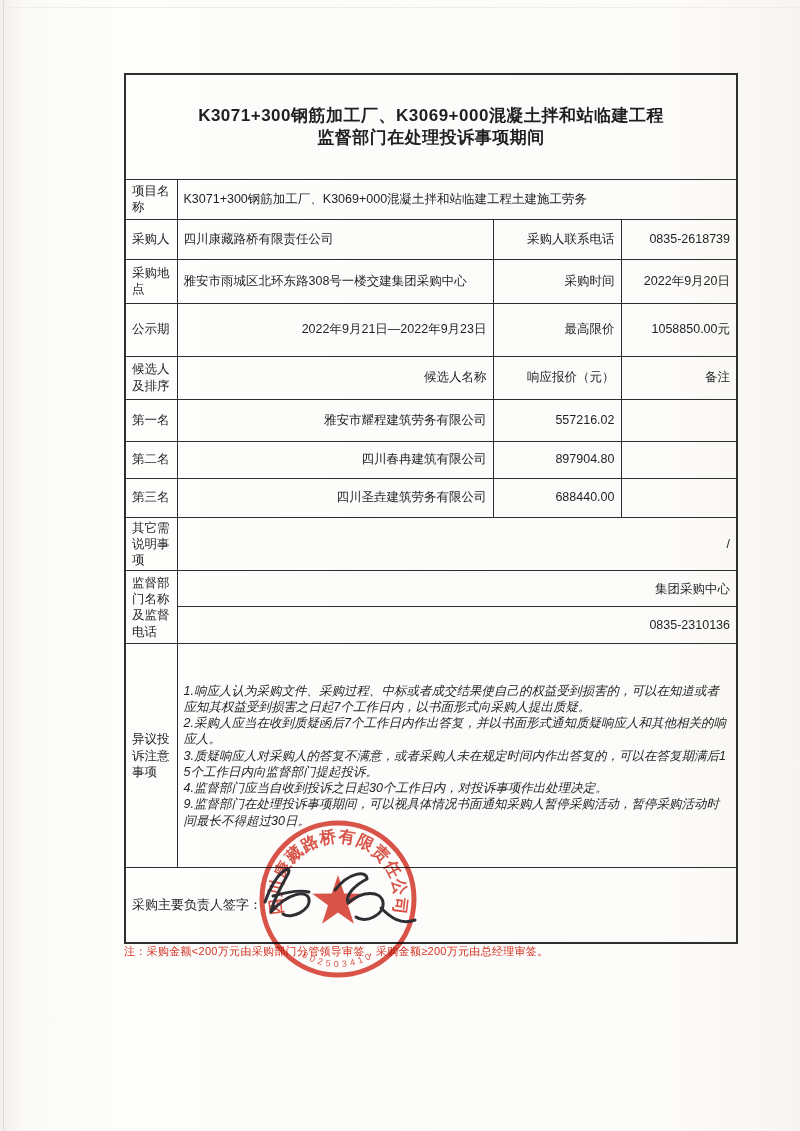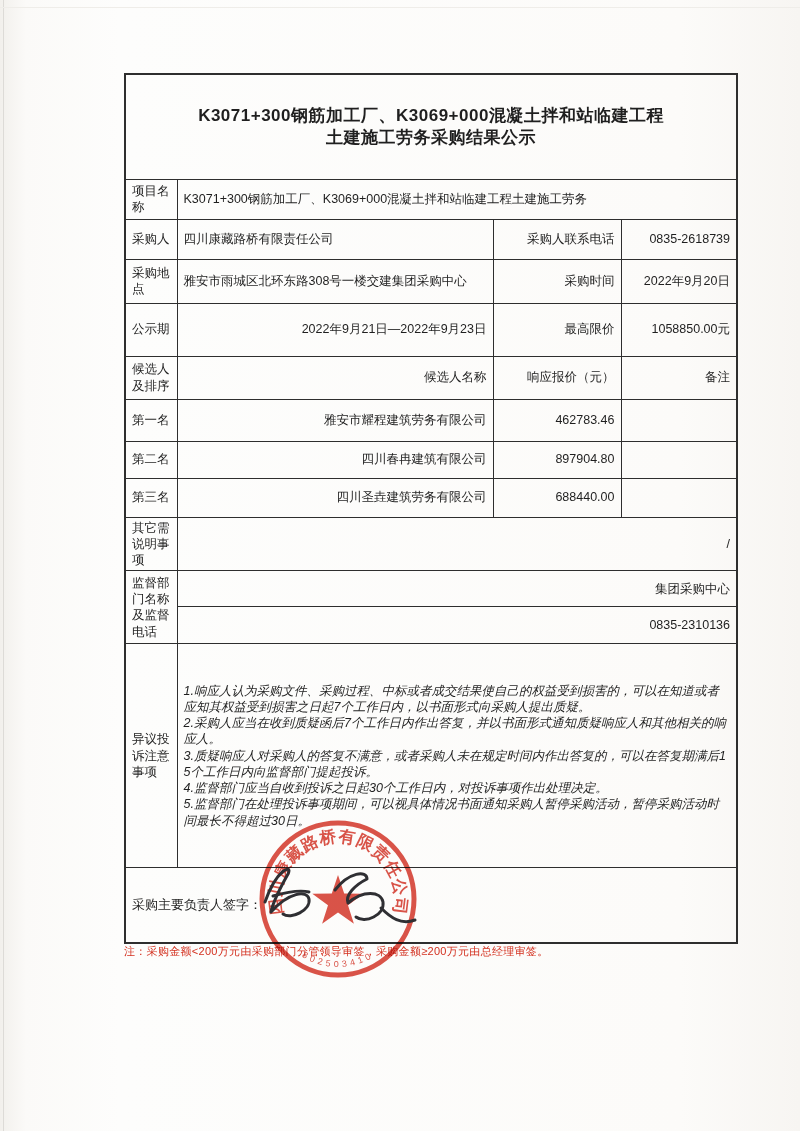--- a/index.html
+++ b/index.html
@@ -56,21 +56,21 @@
       <col style="width:52px">
         <col style="width:316px">
         <col style="width:128px">
         <col style="width:116px">
     </colgroup>
 
     <tbody>
         <tr style="height:105px">
       <td colspan="4" class="title-cell">
         <div>K3071+300钢筋加工厂、K3069+000混凝土拌和站临建工程</div>
-        <div>土建施工劳务采购结果公示</div>
+        <div>监督部门在处理投诉事项期间</div>
       </td>
     </tr>
 
     <tr style="height:40px">
       <td class="lab">项目名称</td>
       <td colspan="3">K3071+300钢筋加工厂、K3069+000混凝土拌和站临建工程土建施工劳务</td>
     </tr>
 
     <tr style="height:40px">
       <td class="lab">采购人</td>
@@ -96,21 +96,21 @@
     <tr style="height:43px">
       <td class="lab">候选人及排序</td>
       <td class="c">候选人名称</td>
       <td class="c">响应报价（元）</td>
       <td class="c">备注</td>
     </tr>
 
     <tr style="height:42px">
       <td class="lab">第一名</td>
       <td class="c">雅安市耀程建筑劳务有限公司</td>
-      <td class="c">462783.46</td>
+      <td class="c">557216.02</td>
       <td class="c"></td>
     </tr>
     <tr style="height:37px">
       <td class="lab">第二名</td>
       <td class="c">四川春冉建筑有限公司</td>
       <td class="c">897904.80</td>
       <td class="c"></td>
     </tr>
     <tr style="height:39px">
       <td class="lab">第三名</td>
@@ -132,21 +132,21 @@
       <td colspan="3" class="c">0835-2310136</td>
     </tr>
 
     <tr style="height:224px">
       <td class="lab">异议投诉注意事项</td>
       <td colspan="3" class="obj-cell">
         <div>1.响应人认为采购文件、采购过程、中标或者成交结果使自己的权益受到损害的，可以在知道或者应知其权益受到损害之日起7个工作日内，以书面形式向采购人提出质疑。</div>
         <div>2.采购人应当在收到质疑函后7个工作日内作出答复，并以书面形式通知质疑响应人和其他相关的响应人。</div>
         <div>3.质疑响应人对采购人的答复不满意，或者采购人未在规定时间内作出答复的，可以在答复期满后15个工作日内向监督部门提起投诉。</div>
         <div>4.监督部门应当自收到投诉之日起30个工作日内，对投诉事项作出处理决定。</div>
-        <div>5.监督部门在处理投诉事项期间，可以视具体情况书面通知采购人暂停采购活动，暂停采购活动时间最长不得超过30日。</div>
+        <div>9.监督部门在处理投诉事项期间，可以视具体情况书面通知采购人暂停采购活动，暂停采购活动时间最长不得超过30日。</div>
       </td>
     </tr>
 
     <tr style="height:75px">
       <td colspan="4" class="sig-cell">采购主要负责人签字：</td>
     </tr>
   </tbody>
     </table>
 
   <div class="footnote" style="color:#d3301f">注：采购金额&lt;200万元由采购部门分管领导审签，采购金额≥200万元由总经理审签。</div>

